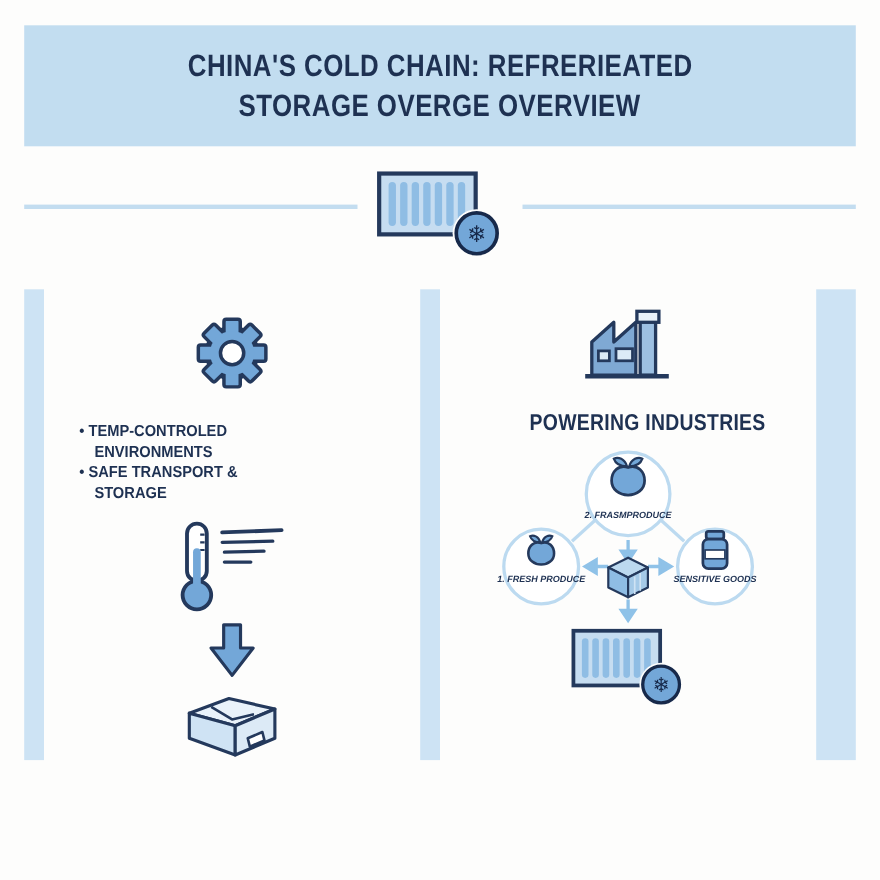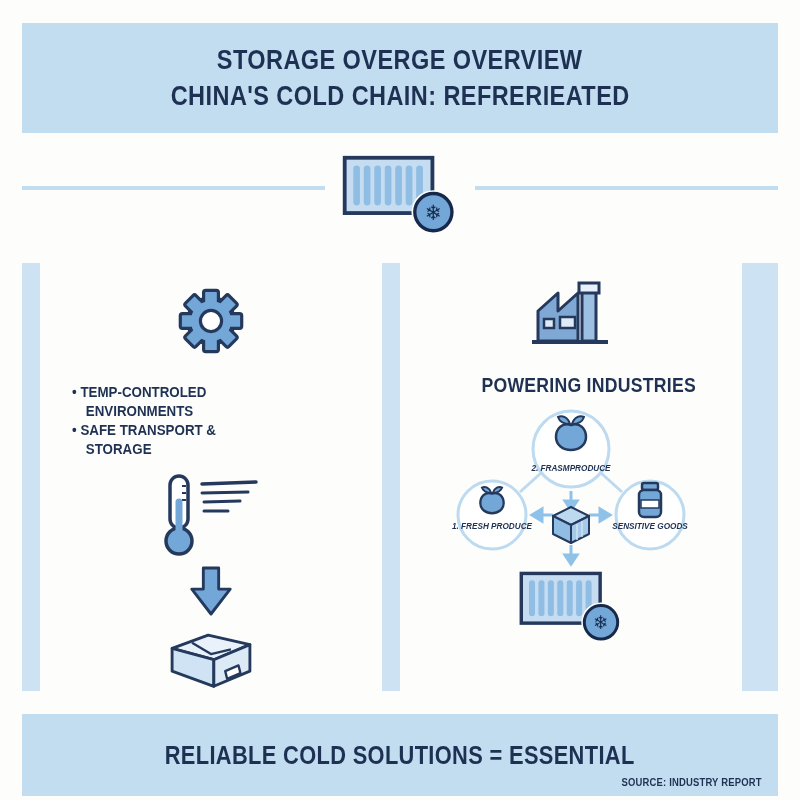--- a/index.html
+++ b/index.html
@@ -78,22 +78,22 @@
   .snow{
     font-family:"DejaVu Sans",sans-serif;font-weight:bold;fill:#17294a;
   }
 </style>
 </head>
 <body>
 
 <div class="page">
 
   <header class="band header-band">
+    <div><span class="big-title cond">CHINA'S COLD CHAIN: REFRERIEATED</span></div>
     <div><span class="big-title cond">STORAGE OVERGE OVERVIEW</span></div>
-    <div><span class="big-title cond">CHINA'S COLD CHAIN: REFRERIEATED</span></div>
   </header>
 
   <div class="divider">
     <div class="divider-line"></div>
     <div class="divider-icon">
       <svg width="122" height="82" viewBox="0 0 126 86">
         <rect x="5" y="5" width="92" height="58" fill="#c6ddf1" stroke="#24395c" stroke-width="4"></rect>
         <g fill="#8fbde4">
           <rect x="14" y="13" width="7" height="42" rx="3.5"></rect>
             <rect x="25" y="13" width="7" height="42" rx="3.5"></rect>
@@ -255,18 +255,14 @@
         </svg>
       </div>
     </section>
 
     <div class="vbar"></div>
 
 
     <div class="vbar"></div>
   </main>
 
-  <footer class="band footer-band">
-    <div class="footer-title cond">RELIABLE COLD SOLUTIONS = ESSENTIAL</div>
-    <div class="source">SOURCE: INDUSTRY REPORT</div>
-  </footer>
 
 </div>
 
 </body></html>

